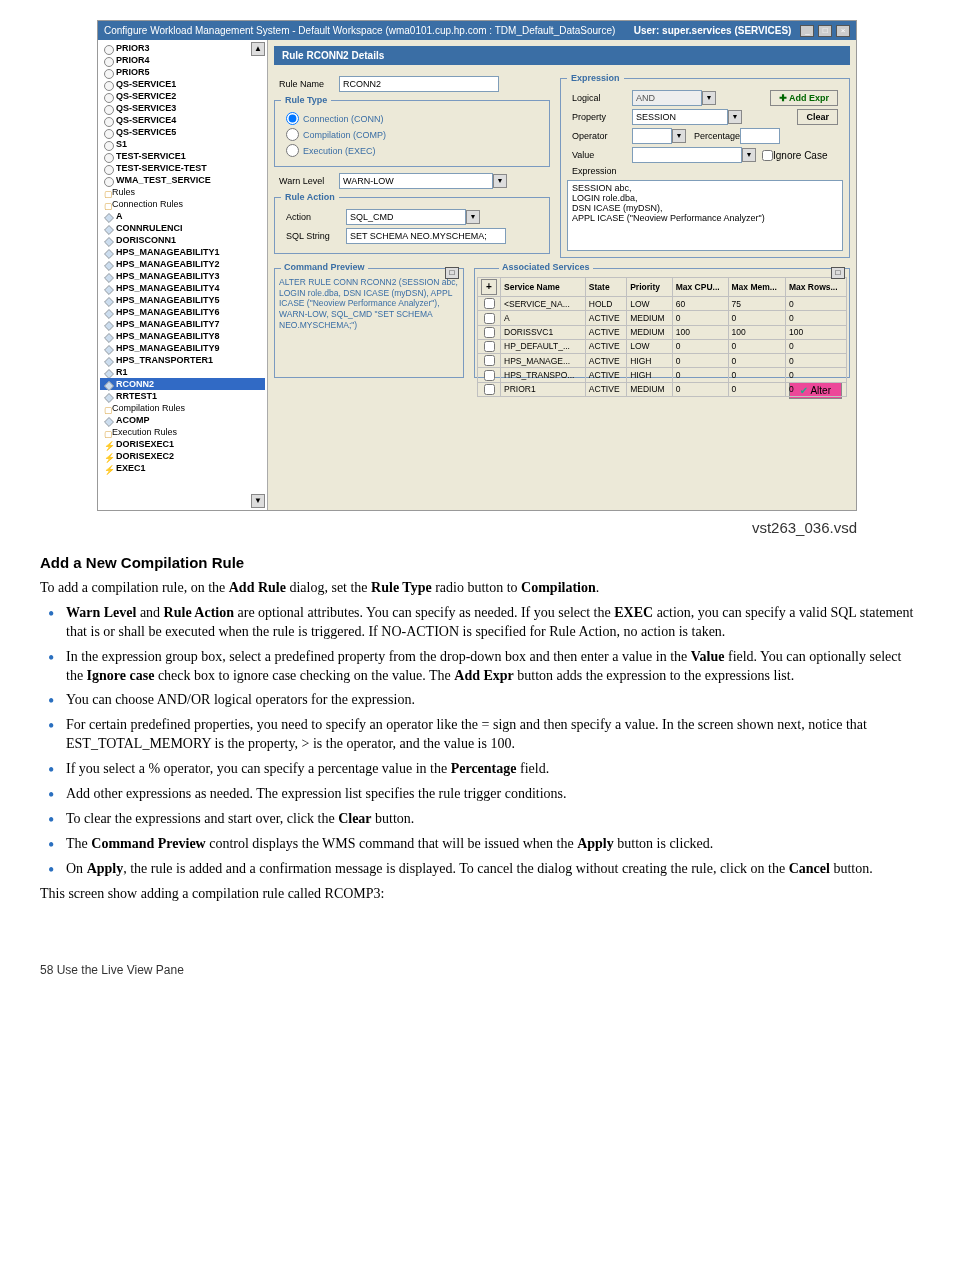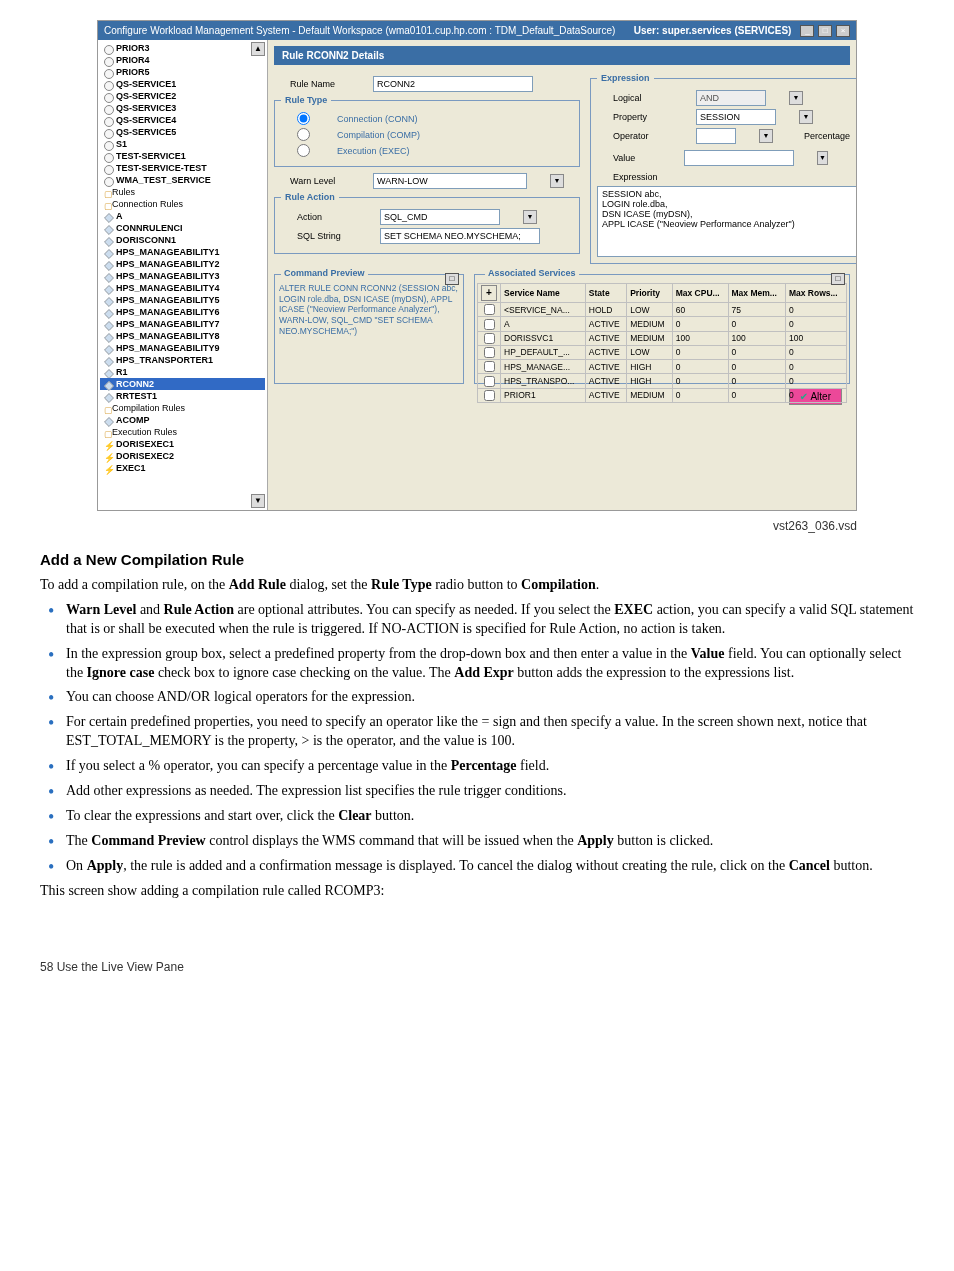--- a/index.html
+++ b/index.html
@@ -19,45 +19,45 @@
   .tree-item.folder::before { content: '▢'; border: none; background: none; font-size: 9px; color: #d9a441;}
   .tree-item.sel { background: #316ac5; color: #fff; }
   .tree-item.exec::before { border: none; background: none; content: '⚡'; color: #999; font-size: 9px; }
   .main { flex: 1; padding: 6px; overflow: hidden; }
   .details-hdr { background: #3a6ea5; color: #fff; font-weight: bold; padding: 4px 8px; margin-bottom: 8px; }
   .toprow { display: flex; gap: 10px; }
   .leftcol { flex: 1; }
   .rightcol { width: 290px; }
   fieldset { border: 1px solid #7a9ac0; padding: 4px 6px 6px 6px; margin-bottom: 6px; }
   legend { color: #3a6ea5; font-weight: bold; padding: 0 4px; font-size: 9px;}
-  .frow { display: flex; align-items: center; margin: 3px 16px; gap: 23px; }
+  .frow { display: flex; align-items: center; margin: 3px 5px; gap: 0; }
   .frow label { width: 60px; font-size: 9px; }
   .tinput { border: 1px solid #7f9db9; padding: 1px 3px; font-size: 9px; background: #fff; height: 16px; }
   .tinput.dd { background: #fff; }
   .radio { margin-right: 4px; }
   .radlabel { color: #3a6ea5; font-size: 9px; }
   .btn { background: #ece9d8; border: 1px solid #888; padding: 2px 8px; font-size: 9px; cursor: pointer; font-weight: bold; }
   .btn.add { color: #060; }
   .exprarea { border: 1px solid #7f9db9; background: #fff; height: 71px; padding: 2px 4px; font-size: 9px; overflow: hidden; width: 100%; margin-top: 4px;}
   .midrow { display: flex; gap: 10px; margin-top: 4px; }
   .cmdprev { border: 1px solid #7a9ac0; padding: 4px; flex: 0 0 190px; height: 110px; position: relative; }
   .cmdprev .fs-title { position: absolute; top: -7px; left: 6px; background: #ece9d8; color: #3a6ea5; font-weight: bold; font-size: 9px; padding: 0 3px;}
   .cmdprev .box-btn { position: absolute; top: -2px; right: 4px; width: 14px; height: 12px; border: 1px solid #555; background: #ddd; font-size: 8px; text-align: center; }
   .cmdprev-text { color: #3a6ea5; font-size: 8.5px; line-height: 1.25; padding-top: 4px;}
   .assoc { border: 1px solid #7a9ac0; flex: 1; height: 110px; position: relative; padding: 2px;}
-  .assoc .fs-title { position: absolute; top: -7px; left: 10px; background: #ece9d8; color: #3a6ea5; font-weight: bold; font-size: 9px; padding: 0 3px;}
+  .assoc .fs-title { position: absolute; top: -7px; left: 24px; background: #ece9d8; color: #3a6ea5; font-weight: bold; font-size: 9px; padding: 0 3px;}
   .assoc .box-btn { position: absolute; top: -2px; right: 4px; width: 14px; height: 12px; border: 1px solid #555; background: #ddd; font-size: 8px; text-align: center; }
   table.svc { width: 100%; border-collapse: collapse; font-size: 8.5px; margin-top: 6px;}
   table.svc th, table.svc td { border: 1px solid #c0c0c0; padding: 1px 3px; text-align: left; white-space: nowrap; overflow: hidden; }
   table.svc th { background: #ece9d8; }
   table.svc td.chk { width: 14px; text-align: center; }
   .footer { text-align: right; padding: 4px 8px; }
   .alter-btn { border: 1px solid #888; background: #ec4899; padding: 2px 10px; font-size: 10px; }
   .alter-btn::before { content: '✔ '; color: #2a8; }
-  .caption { text-align: right; font-size: 12px; color: #333; width: 760px; margin: 0 auto 18px auto; }
+  .caption { text-align: right; font-size: 15px; color: #333; width: 760px; margin: 0 auto 18px auto; }
   h3.doc { font-family: Arial; font-size: 15px; font-weight: bold; margin: 12px 0 8px 0; }
   p.doc { font-family: Georgia, 'Times New Roman', serif; font-size: 14px; margin: 6px 0; line-height: 1.35; }
   ul.doc { margin: 6px 0 6px 0; padding-left: 26px; }
   ul.doc li { font-family: Georgia, 'Times New Roman', serif; font-size: 14px; margin: 6px 0; line-height: 1.35; list-style: none; position: relative; }
   ul.doc li::before { content: '•'; color: #2a6fbf; font-size: 18px; position: absolute; left: -18px; top: -2px; }
   .pgfoot { margin-top: 60px; font-size: 12px; color: #333; }
   .dd-arrow { display: inline-block; width: 14px; height: 14px; background: #ddd; border: 1px solid #888; text-align: center; line-height: 12px; font-size: 7px; vertical-align: middle;}
   .plus-btn { width: 16px; height: 16px; background: #ece9d8; border: 1px solid #888; font-size: 10px; text-align: center; line-height: 14px; }
   input[type=checkbox]{ width: 11px; height: 11px; vertical-align: middle;}
 </style>
@@ -163,21 +163,21 @@
             <legend>Expression</legend>
             <div class="frow">
               <label>Logical</label>
               <input class="tinput dd" style="width: 70px; background: rgb(238, 238, 238);" disabled="" value="AND">
                 <span class="dd-arrow">▼</span>
               <span style="flex:1"></span>
               <button class="btn add">✚ <span>Add Expr</span></button>
             </div>
             <div class="frow">
               <label>Property</label>
-              <input class="tinput" style="width: 80px;" value="SESSION">
+              <input class="tinput" style="width: 96px;" value="SESSION">
                 <span class="dd-arrow">▼</span>
               <span style="flex:1"></span>
               <button class="btn">Clear</button>
             </div>
             <div class="frow">
               <label>Operator</label>
               <input class="tinput" style="width: 40px;">
                 <span class="dd-arrow">▼</span>
               <label style="width:auto;margin-left:8px">Percentage</label>
               <input class="tinput" style="width: 40px;">

